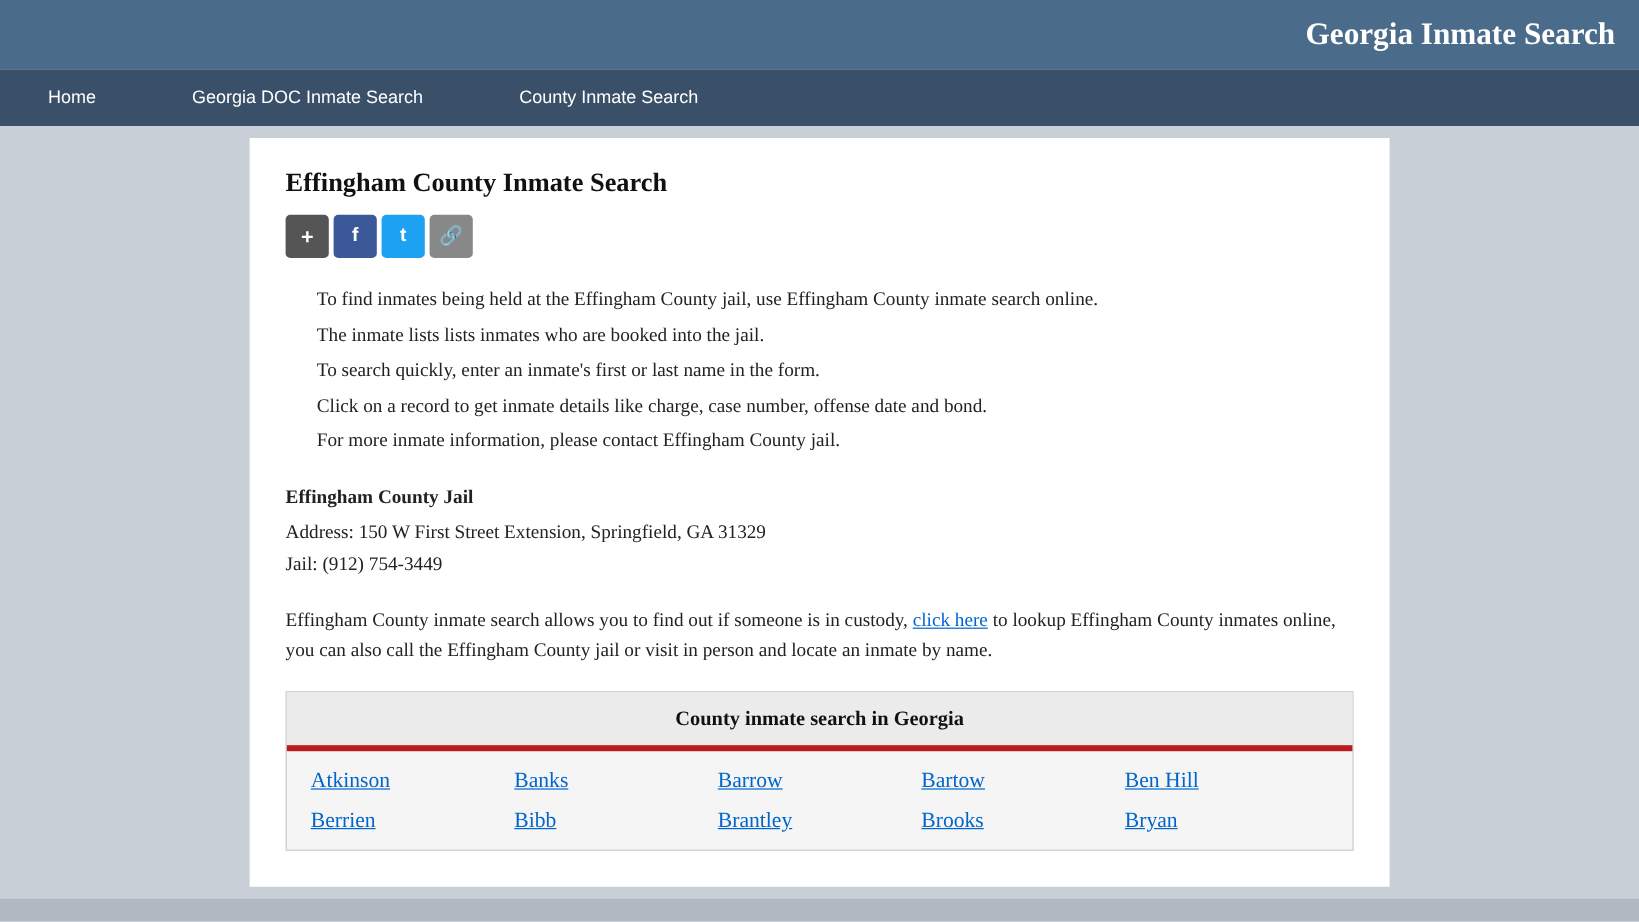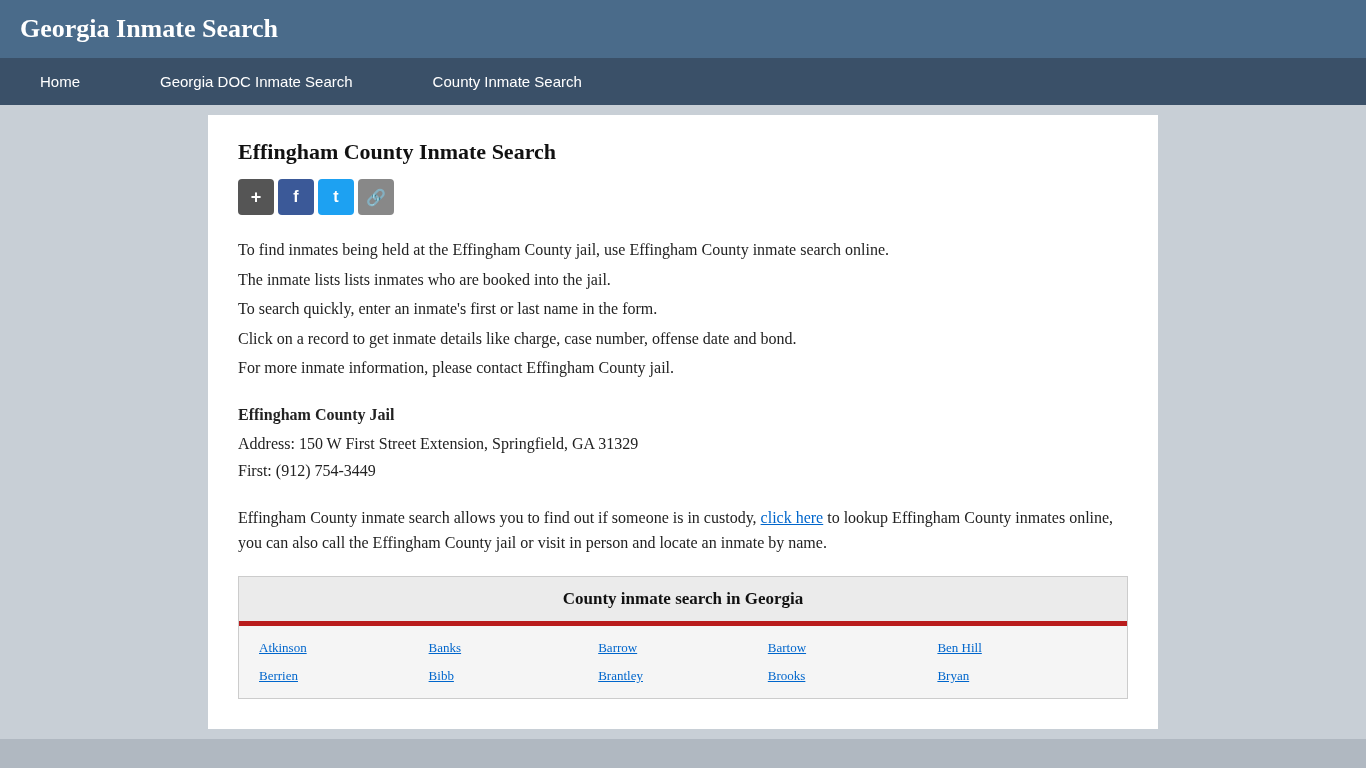--- a/index.html
+++ b/index.html
@@ -9,21 +9,21 @@
       background-color: #b0b8c1;
       min-height: 768px;
     }
     #app {
       max-width: 1366px;
       margin: 0 auto;
     }
     
     #site-header {
       background-color: #4a6b8a;
-      text-align: left;
+      text-align: right;
       padding: 14px 20px;
     }
     #site-header h1 {
       color: #ffffff;
       font-size: 26px;
       font-weight: bold;
       font-family: Georgia, serif;
     }
     
     #main-nav {
@@ -83,20 +83,21 @@
     .social-btn.twitter { background-color: #1da1f2; }
     .social-btn.link { background-color: #888; }
     
     #description {
       margin-bottom: 20px;
       line-height: 1.6;
       color: #222;
     }
     #description p {
       margin-bottom: 4px;
+      margin-left: 26px;
     }
     
     #jail-info {
       margin-bottom: 20px;
       line-height: 1.7;
       color: #222;
     }
     #jail-info .jail-name {
       font-weight: bold;
       margin-bottom: 2px;
@@ -135,21 +136,21 @@
       display: grid;
       grid-template-columns: repeat(5, 1fr);
       padding: 10px 20px;
       row-gap: 4px;
     }
     .county-link {
       color: #0066cc;
       text-decoration: underline;
       cursor: pointer;
       font-family: Georgia, serif;
-      font-size: 13px;
+      font-size: 18px;
       padding: 4px 0;
       display: block;
     }
   </style>
 </head>
 <body>
 <div id="app">
 
   <div id="site-header">
     <h1>Georgia Inmate Search</h1>
@@ -189,21 +190,21 @@
         <p>For more inmate information, please contact Effingham County jail.</p>
       </div>
 
       <div id="jail-info">
         <p class="jail-name">Effingham County Jail</p>
         <p>
           <span>Address: </span>
           <span>150 W First Street Extension, Springfield, GA 31329</span>
         </p>
         <p>
-          <span>First: </span>
+          <span>Jail: </span>
           <span>(912) 754-3449</span>
         </p>
       </div>
 
       <div id="additional-info">
         <p>
           <span>Effingham County inmate search allows you to find out if someone is in custody, </span>
           <a href="#">click here</a>
           <span> to lookup Effingham County inmates online, you can also call the Effingham County jail or visit in person and locate an inmate by name.</span>
         </p>

